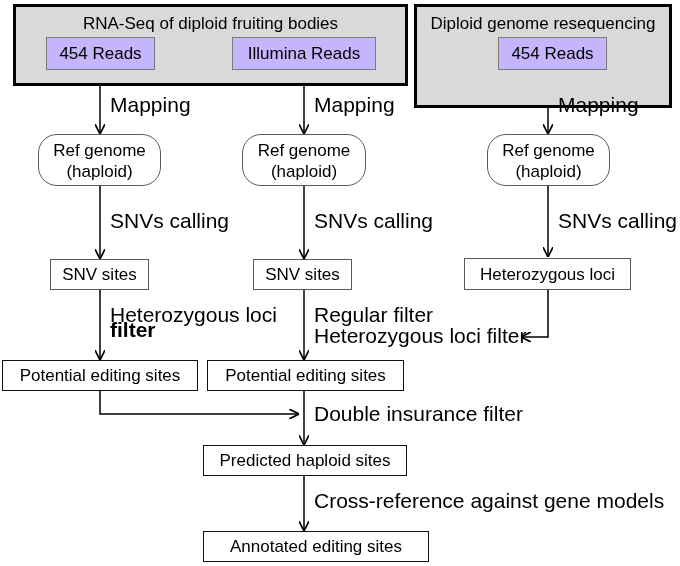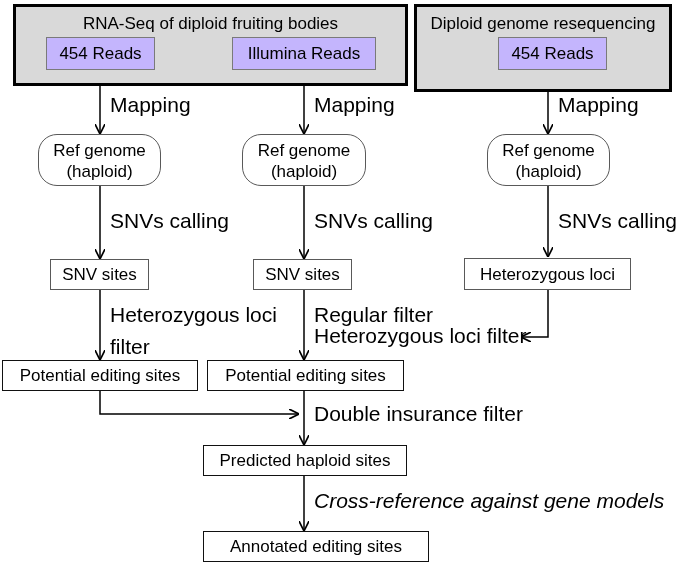--- a/index.html
+++ b/index.html
@@ -120,21 +120,21 @@
       <line x1="304" y1="391" x2="304" y2="444" marker-end="url(#arrow)"></line>
 
       <line x1="304" y1="476" x2="304" y2="530" marker-end="url(#arrow)"></line>
     </g>
   </svg>
 
   <div class="group-panel" style="left:13px; top:4px; width:395px; height:82px;padding-left:28px;">
     <div class="group-title">RNA-Seq of diploid fruiting bodies</div>
   </div>
 
-  <div class="group-panel" style="left:414px; top:4px; width:258px; height:88px;">
+  <div class="group-panel" style="left:414px; top:4px; width:258px; height:104px;">
     <div class="group-title">Diploid genome resequencing</div>
   </div>
 
   <div class="node in-panel" style="left:46px; top:37px; width:109px; height:33px;">454 Reads</div>
 
   <div class="node in-panel" style="left:232px; top:37px; width:144px; height:33px;">Illumina Reads</div>
 
   <div class="node in-panel" style="left:498px; top:37px; width:109px; height:33px;">454 Reads</div>
 
   <div class="node two-line" style="left:38px; top:134px; width:123px; height:52px;">
@@ -173,23 +173,23 @@
   <div class="edge-label" style="left:558px; top:95px;">Mapping</div>
 
   <div class="edge-label" style="left:110px; top:211px;">SNVs calling</div>
 
   <div class="edge-label" style="left:314px; top:211px;">SNVs calling</div>
 
   <div class="edge-label" style="left:558px; top:211px;">SNVs calling</div>
 
   <div class="edge-label" style="left:110px; top:305px;">Heterozygous loci</div>
 
-  <div class="edge-label" style="left:110px; top:337px;">filter</div>
+  <div class="edge-label" style="left:110px; top:320px;font-weight:bold;">filter</div>
 
   <div class="edge-label" style="left:314px; top:305px;text-align:right;">Regular filter</div>
 
   <div class="edge-label" style="left:314px; top:326px;">Heterozygous loci filter</div>
 
   <div class="edge-label" style="left:314px; top:404px;">Double insurance filter</div>
 
-  <div class="edge-label" style="left:314px; top:491px;font-style:italic;">Cross-reference against gene models</div>
+  <div class="edge-label" style="left:314px; top:491px;">Cross-reference against gene models</div>
 
 </div>
 
 </body></html>

